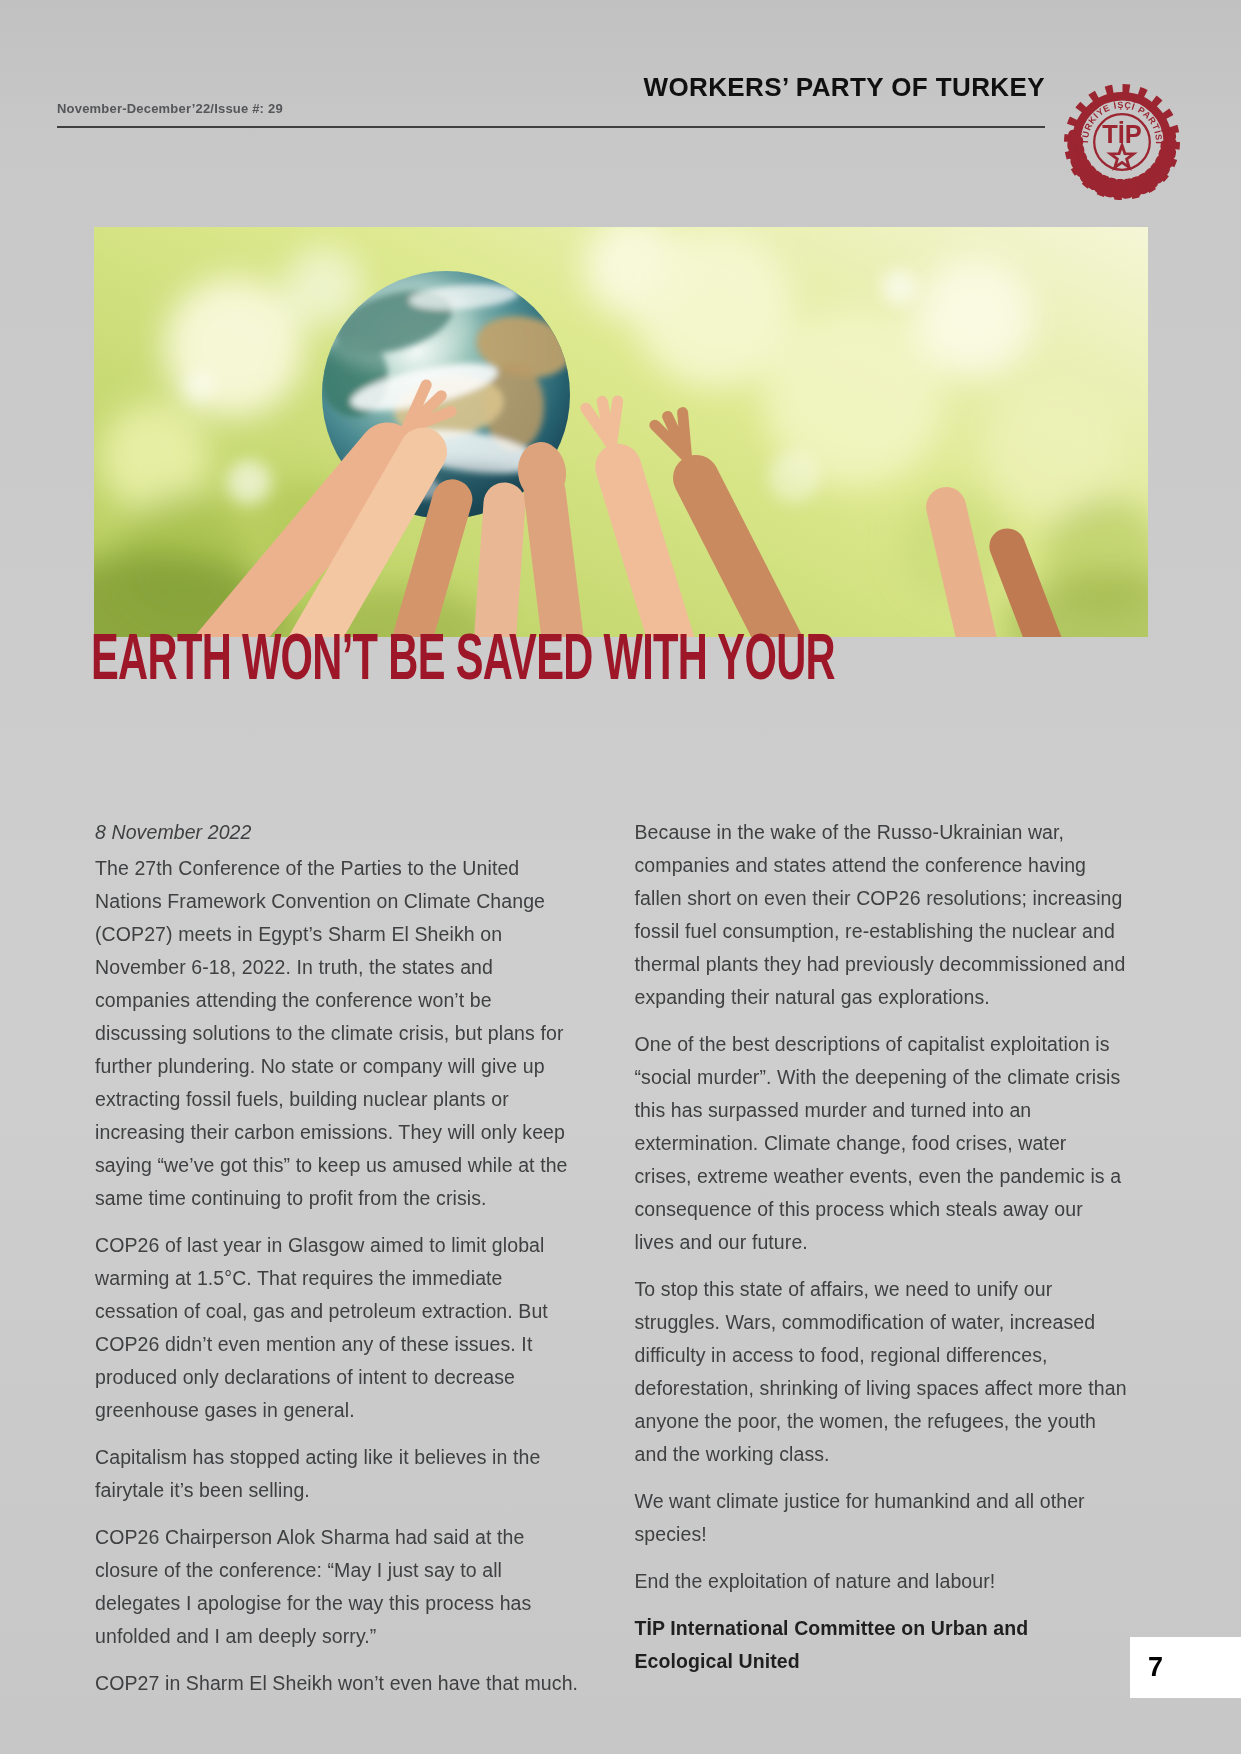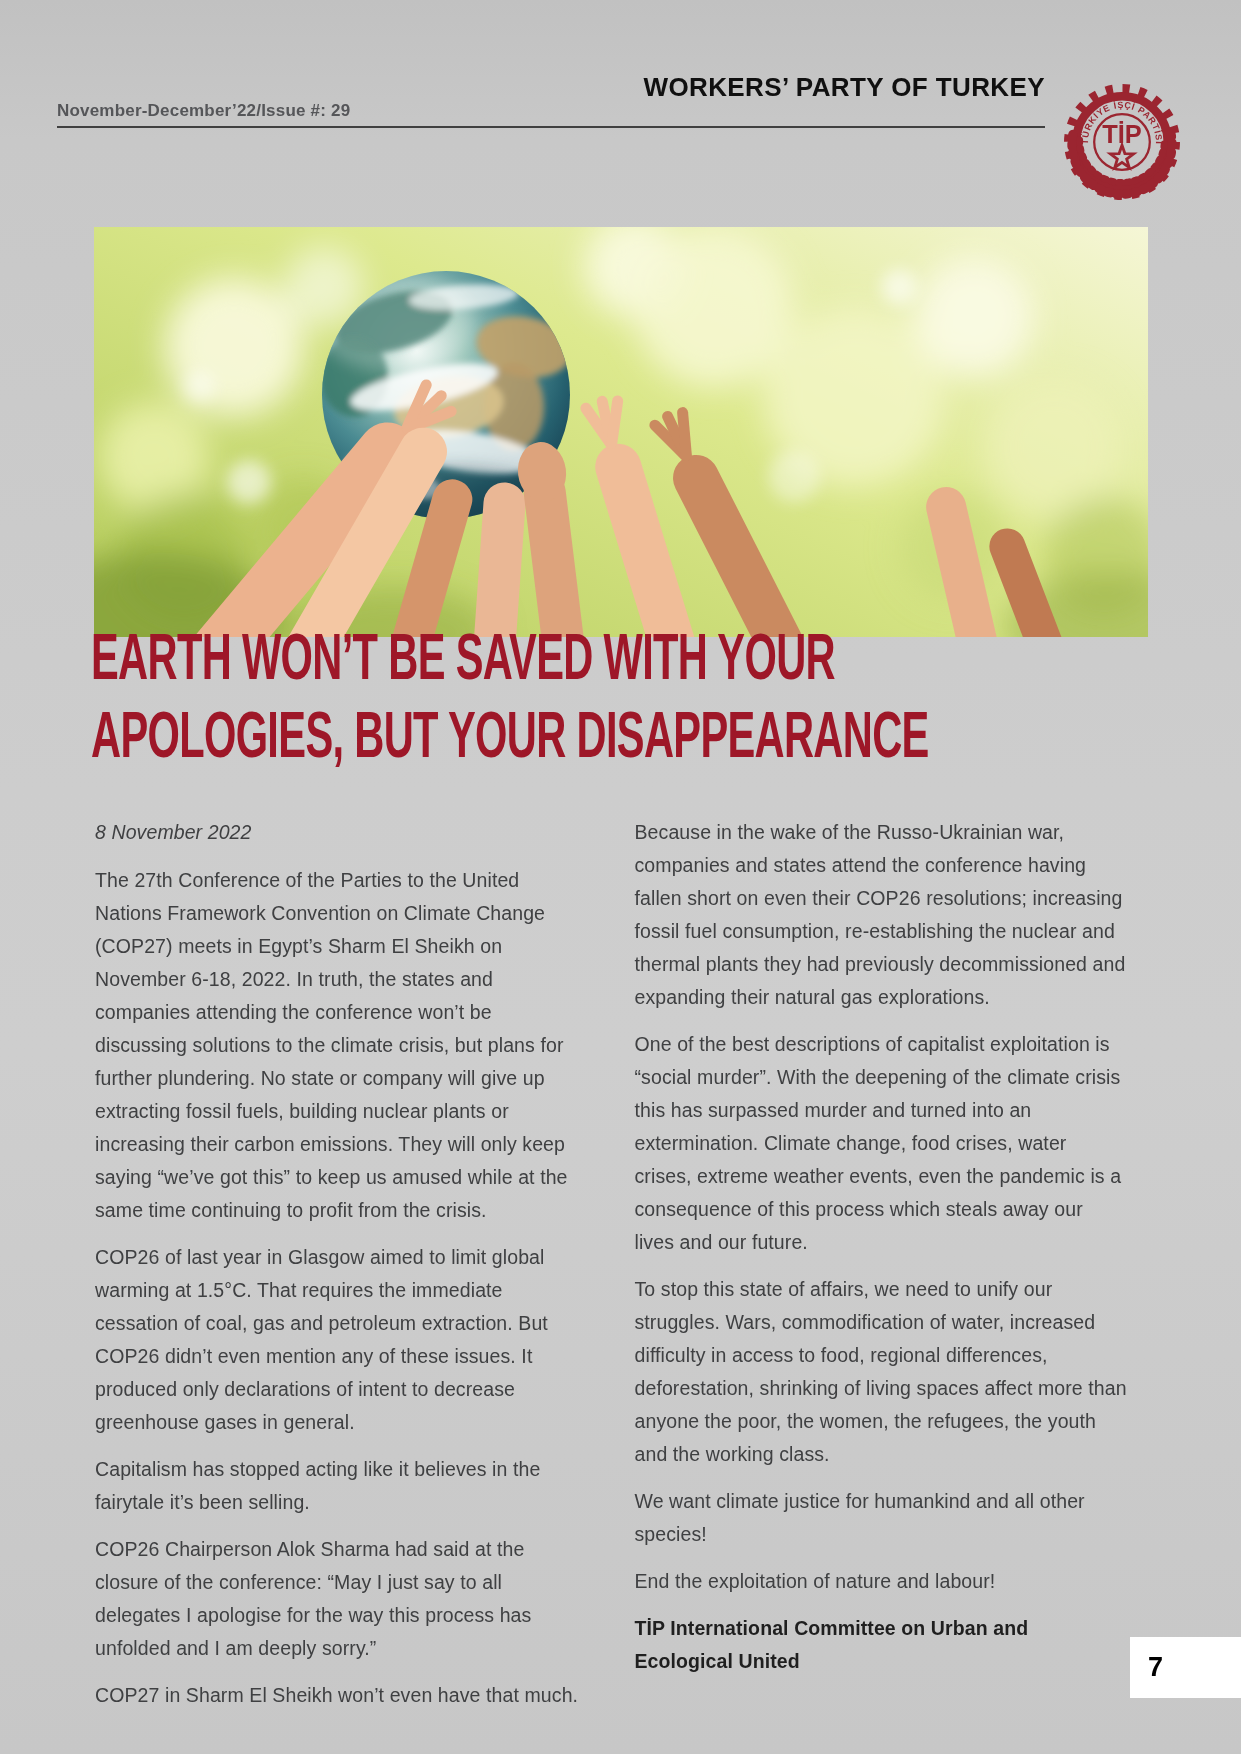--- a/index.html
+++ b/index.html
@@ -3,42 +3,42 @@
 <meta charset="utf-8">
 <style>
   html,body{margin:0;padding:0;background:#b9b9b9;}
   .page{
     position:relative;width:1241px;height:1754px;overflow:hidden;
     background:linear-gradient(180deg,#c1c1c1 0%,#c8c8c8 8%,#cdcdcd 45%,#cecece 60%,#c7c7c7 100%);
     font-family:"Liberation Sans",sans-serif;
   }
   .issue-label{
     position:absolute;left:57px;top:101px;
-    font-size:17px;font-weight:bold;color:#555659;letter-spacing:.2px;
+    font-size:13px;font-weight:bold;color:#555659;letter-spacing:.2px;
   }
   .header-rule{position:absolute;left:57px;top:126px;width:988px;height:2px;background:#404040;}
   .masthead{
     position:absolute;top:72px;right:196px;
     font-size:26px;font-weight:bold;color:#101010;letter-spacing:.4px;white-space:nowrap;text-align:right;
   }
   .logo{position:absolute;left:1056px;top:76px;width:132px;height:132px;}
   .hero{position:absolute;left:94px;top:227px;width:1054px;height:410px;}
   .hero svg{display:block;width:100%;height:100%;}
   .headline{
     position:absolute;left:91px;top:618px;width:1100px;
     font-weight:bold;font-size:64px;line-height:78px;letter-spacing:-1px;white-space:nowrap;
   }
   .headline .hl-line{display:inline-block;transform:scaleX(.65);transform-origin:left center;}
   .columns{
     position:absolute;left:95px;top:816px;width:1032px;
     display:flex;gap:47px;
   }
   .col{width:493px;font-size:19.5px;line-height:33px;color:#3f4042;letter-spacing:.1px;}
   .col p{margin:0 0 14px 0;}
-  .col p.dateline{font-style:italic;margin-bottom:15px;}
+  .col p.dateline{font-style:italic;margin-bottom:3px;}
   .col p.bold{font-weight:bold;color:#1f1f1f;}
   .pagenum-box{position:absolute;left:1130px;top:1637px;width:111px;height:61px;background:#ffffff;}
   .pagenum{position:absolute;left:18px;top:15px;font-size:27px;font-weight:bold;color:#000;}
 </style>
 </head>
 <body>
 
 <div class="page">
 
   <div class="issue-label">November-December’22/Issue #: 29</div>
@@ -183,21 +183,20 @@
           </g>
         <g transform="translate(975,480) rotate(-21)">
             <rect x="-18" y="-190" width="36" height="200" rx="18" fill="#c07a52"></rect>
           </g>
       </g>
     </svg>
   </div>
 
   <div class="headline" style="color:#9e1728;">
     <div><span class="hl-line">EARTH WON’T BE SAVED WITH YOUR</span></div>
-    <div><span class="hl-line">APOLOGIES, BUT YOUR DISAPPEARANCE</span></div>
   </div>
 
   <div class="columns">
     <div class="col">
         <p class="dateline">8 November 2022</p>
         <p>The 27th Conference of the Parties to the United Nations Framework Convention on Climate Change (COP27) meets in Egypt’s Sharm El Sheikh on November 6-18, 2022. In truth, the states and companies attending the conference won’t be discussing solutions to the climate crisis, but plans for further plundering. No state or company will give up extracting fossil fuels, building nuclear plants or increasing their carbon emissions. They will only keep saying “we’ve got this” to keep us amused while at the same time continuing to profit from the crisis.</p>
         <p>COP26 of last year in Glasgow aimed to limit global warming at 1.5°C. That requires the immediate cessation of coal, gas and petroleum extraction. But COP26 didn’t even mention any of these issues. It produced only declarations of intent to decrease greenhouse gases in general.</p>
         <p>Capitalism has stopped acting like it believes in the fairytale it’s been selling.</p>
         <p>COP26 Chairperson Alok Sharma had said at the closure of the conference: “May I just say to all delegates I apologise for the way this process has unfolded and I am deeply sorry.”</p>
         <p>COP27 in Sharm El Sheikh won’t even have that much.</p>

